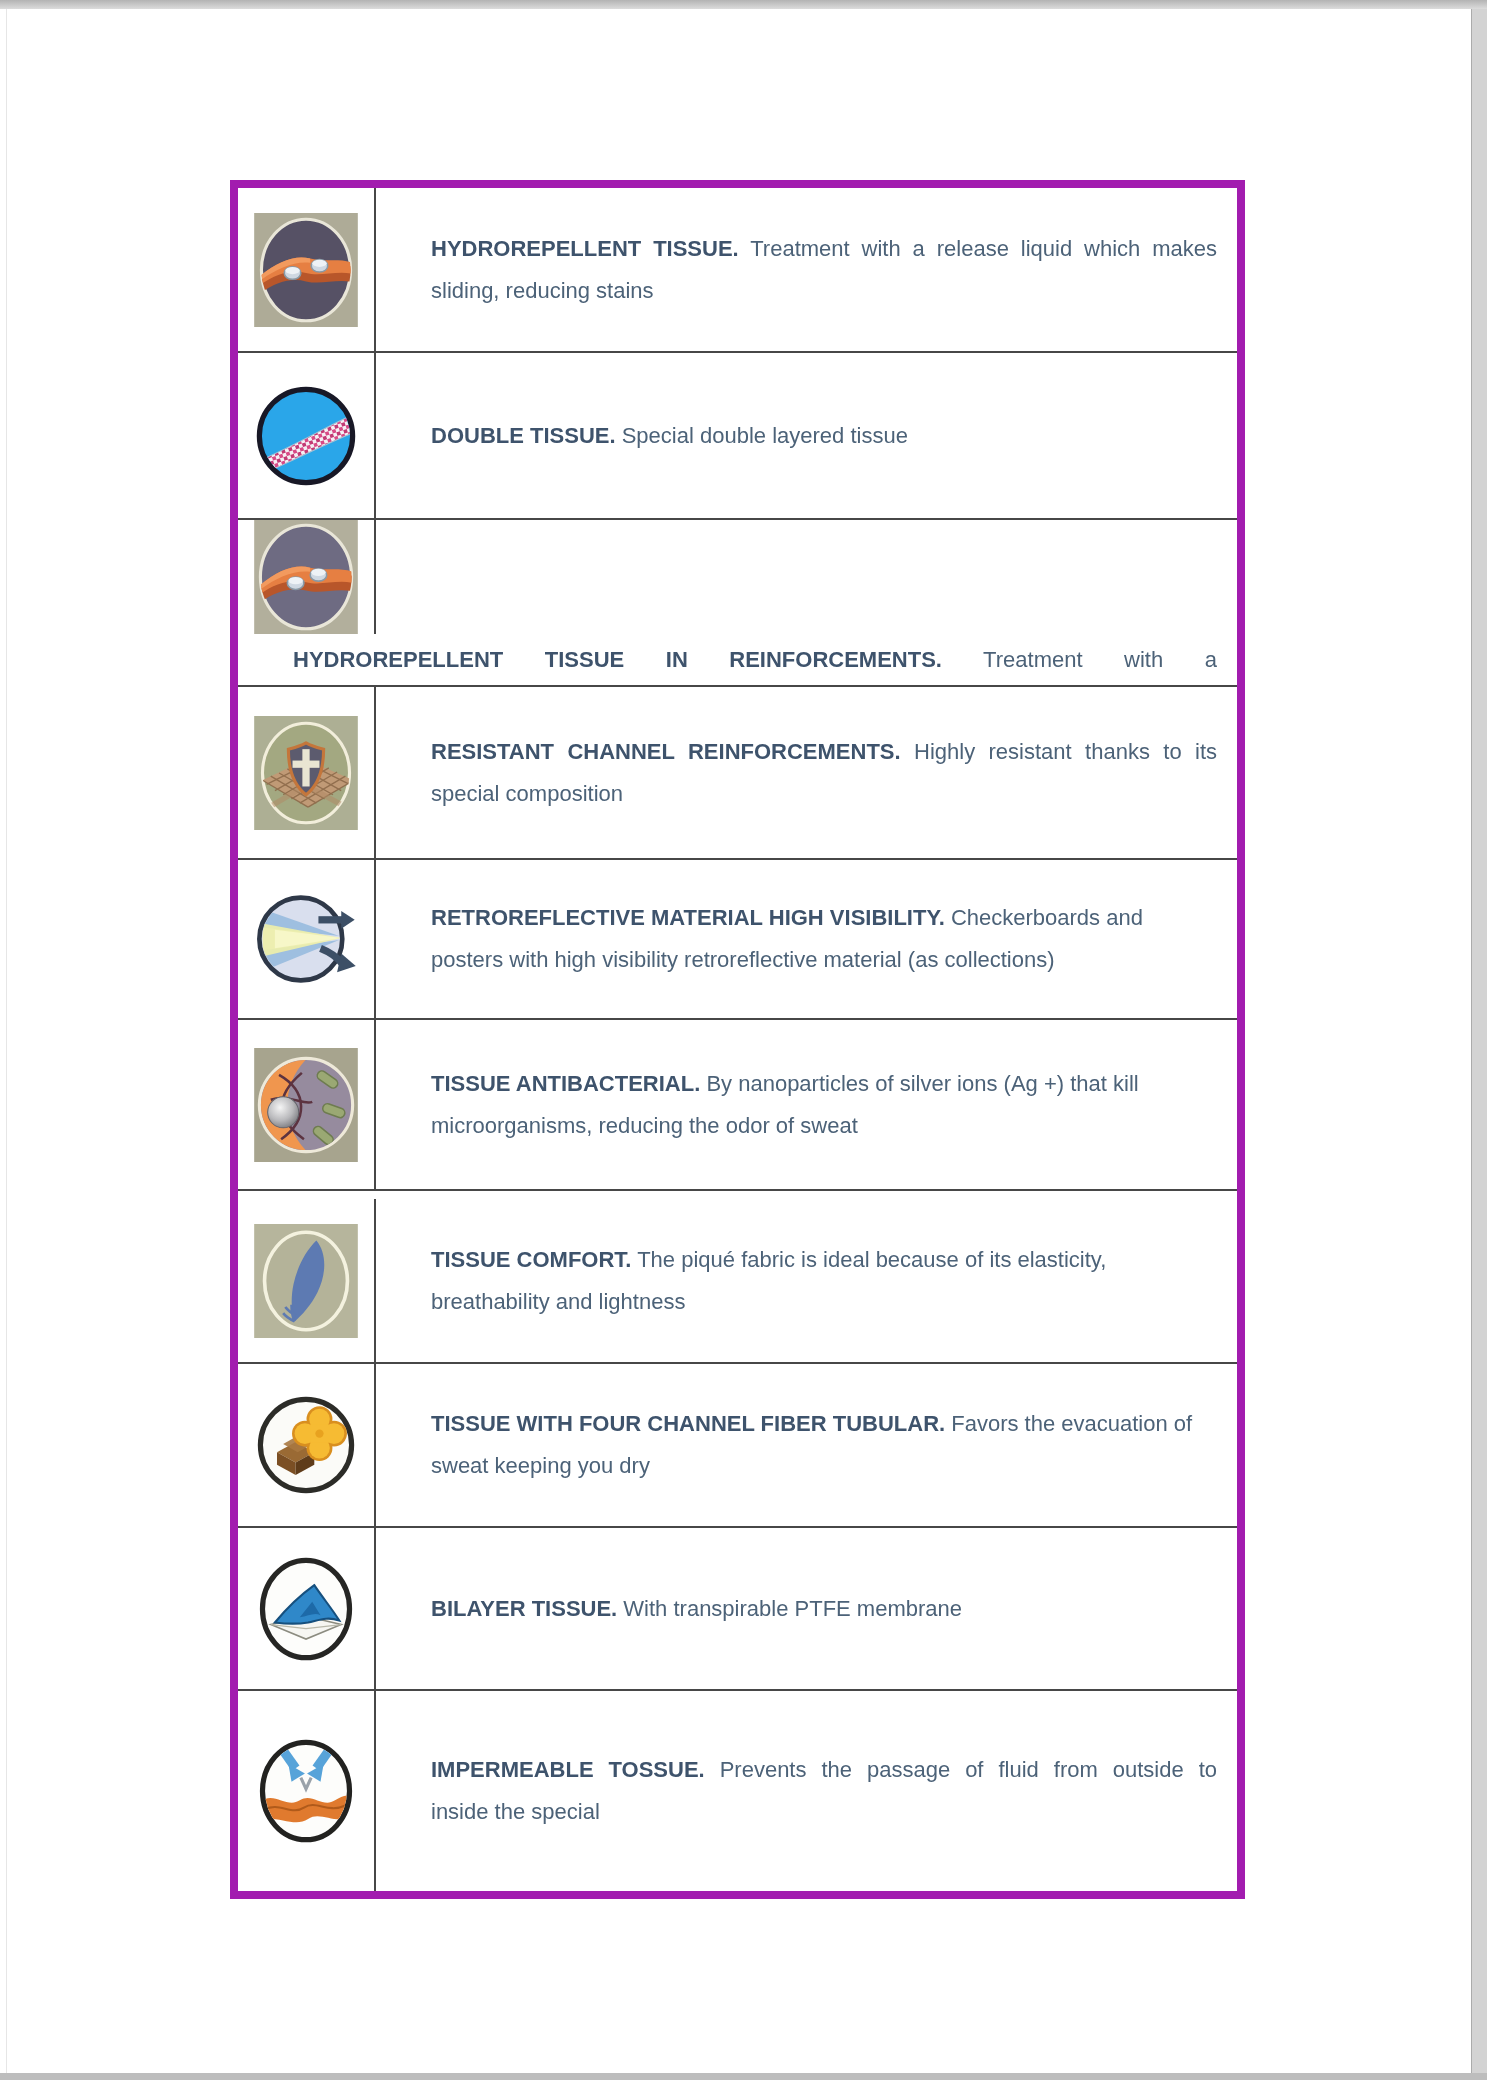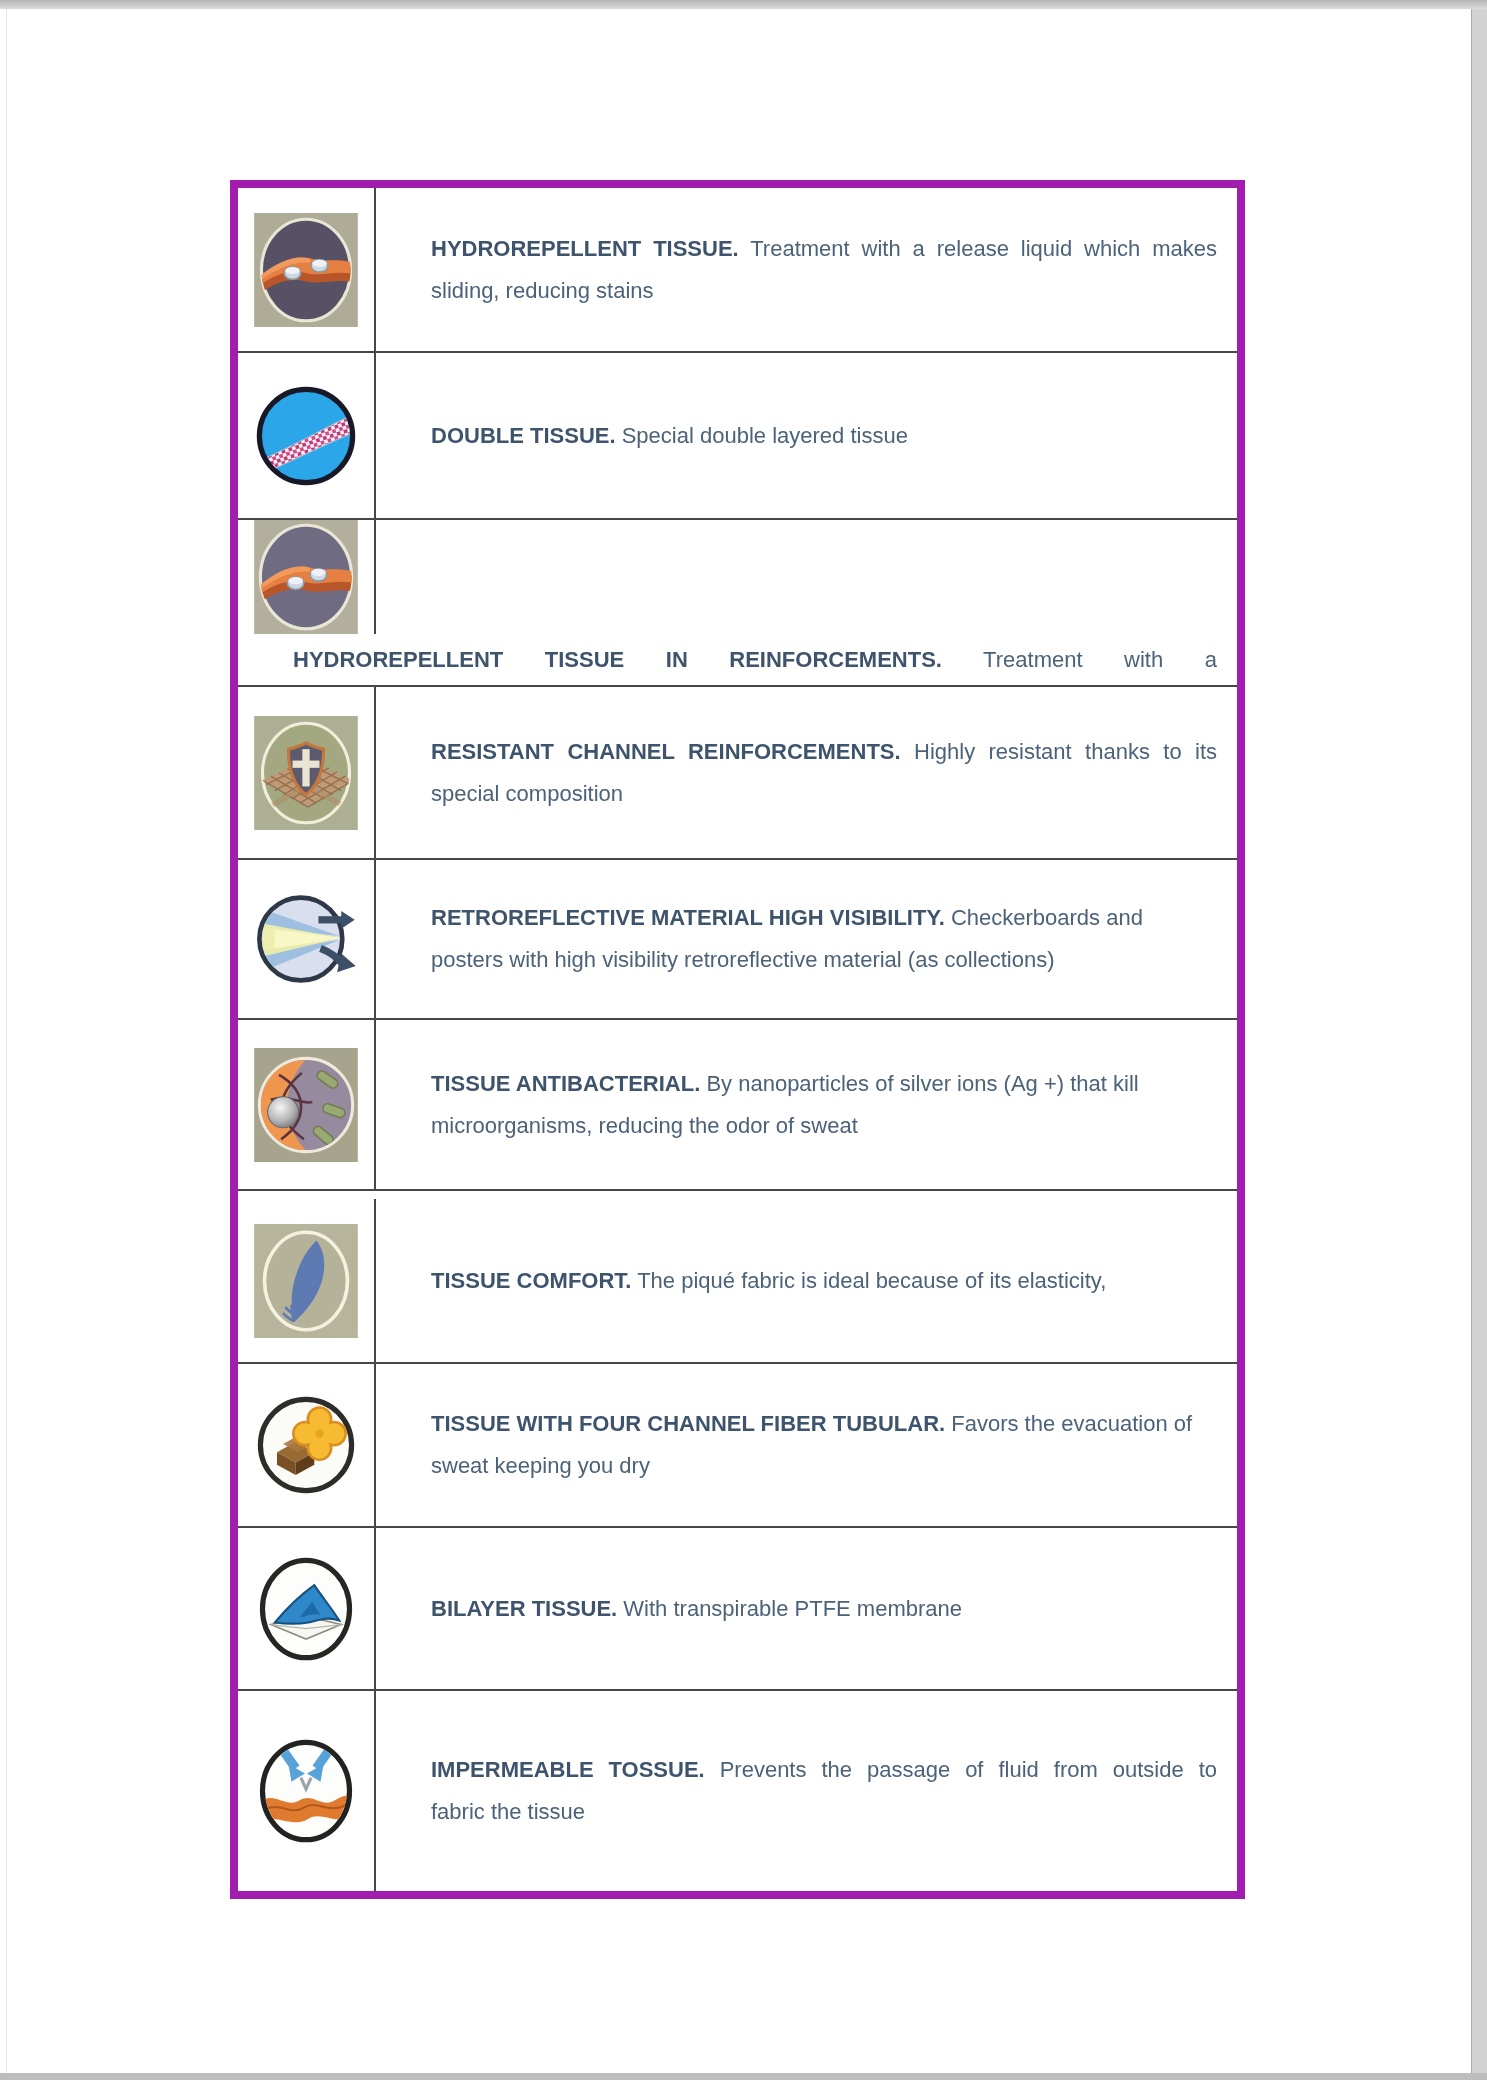--- a/index.html
+++ b/index.html
@@ -240,20 +240,21 @@
 <svg viewBox="0 0 100 110">
  <rect width="100" height="110" fill="#b6b59c"></rect>
  <ellipse cx="50" cy="55" rx="40" ry="47" fill="#b4b399" stroke="#f4f2df" stroke-width="3.5"></ellipse>
  <path d="M60,16 C70,28 70,48 61,66 C55,78 46,88 39,94 C36,86 35,72 38,58 C42,40 50,26 60,16 Z" fill="#5d7ab2"></path>
  <path d="M39,94 C37,90 36,84 36,78 M39,94 C35,92 31,90 28,86 M40,88 C36,86 33,84 30,80" stroke="#5d7ab2" stroke-width="2.5" fill="none"></path>
 </svg>
         </span>
       </div>
       <div class="text-cell">
         <div class="tline"><b>TISSUE COMFORT.</b> The piqué fabric is ideal because of its elasticity,</div>
+        <div class="tline">breathability and lightness</div>
       </div>
     </div>
     <div class="trow" style="height: 164px;">
       <div class="icon-cell">
         <span>
 <svg viewBox="0 0 100 110">
  <circle cx="50" cy="55" r="44" fill="#fbfbf8" stroke="#2c2c28" stroke-width="5"></circle>
  <path d="M22,62 L40,52 L58,62 L40,72 Z" fill="#9a6a34"></path>
  <path d="M22,62 L22,74 L40,84 L40,72 Z" fill="#7b4f24"></path>
  <path d="M58,62 L58,74 L40,84 L40,72 Z" fill="#5f3c1a"></path>
@@ -313,16 +314,16 @@
   </g>
   <polygon points="36,46 49,38 33,29" fill="#57a3d9"></polygon>
   <polygon points="64,46 51,38 67,29" fill="#57a3d9"></polygon>
   <path d="M45,42 L50,53 L55,42" stroke="#9aa2aa" stroke-width="3" fill="none"></path>
  </g>
 </svg>
         </span>
       </div>
       <div class="text-cell">
         <div class="tline jline"><b>IMPERMEABLE TOSSUE.</b> Prevents the passage of fluid from outside to</div>
-        <div class="tline">fabric the tissue</div>
+        <div class="tline">inside the special</div>
       </div>
     </div>
   </div>
 
 </body></html>

